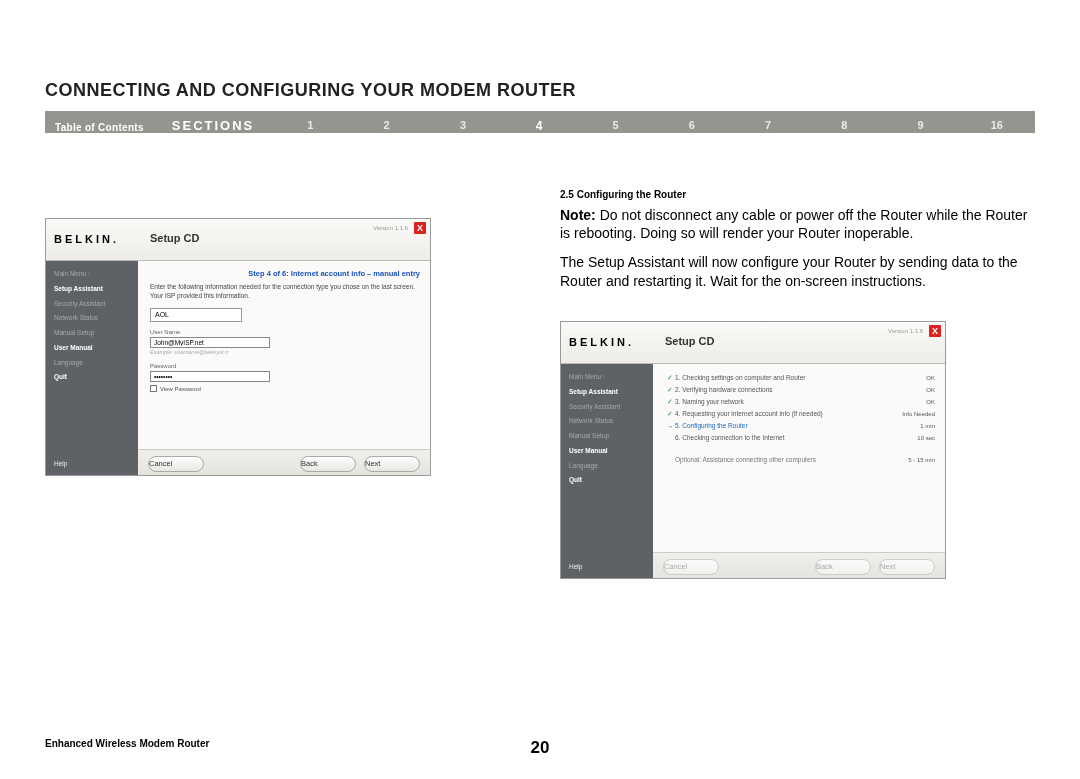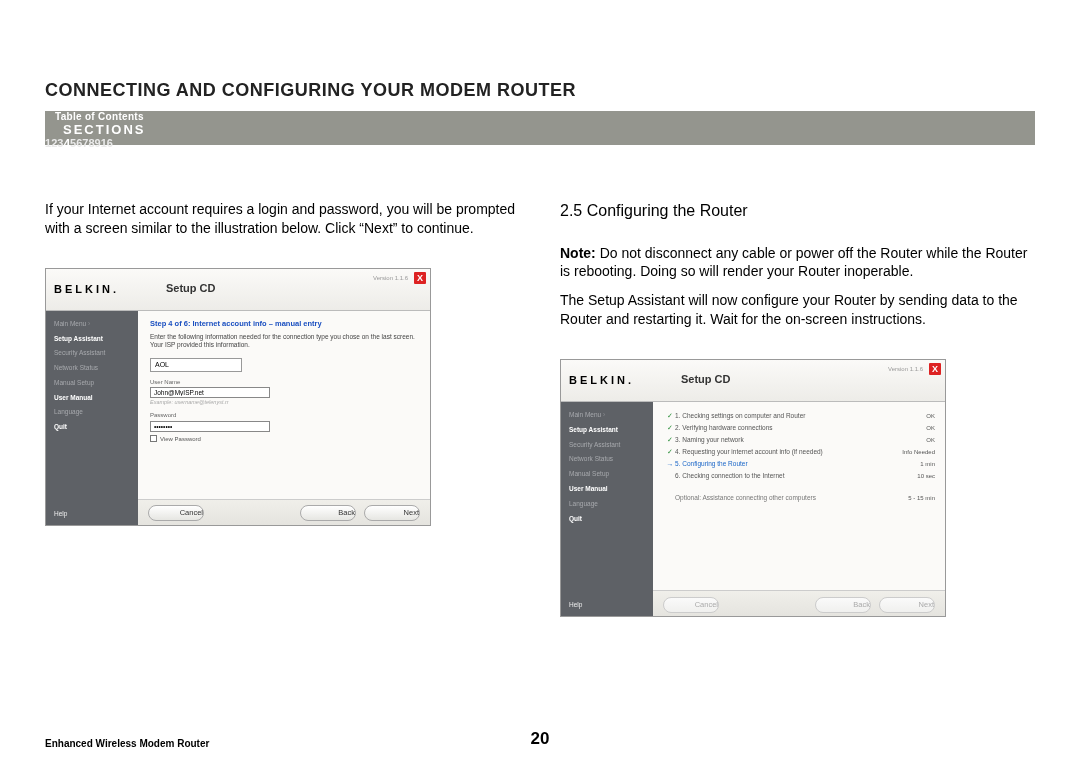--- a/index.html
+++ b/index.html
@@ -1,106 +1,106 @@
 <!DOCTYPE html>
 <html><head>
 <meta charset="utf-8">
 <style>
   * { box-sizing: border-box; margin: 0; padding: 0; }
   html, body { width: 1080px; height: 779px; background: #fff; font-family: Arial, Helvetica, sans-serif; color: #000; }
   .page { padding: 80px 45px 0 45px; position: relative; height: 100%; border-radius: 15px; }
 
   .page-title { font-size: 18px; font-weight: bold; letter-spacing: 0.5px; color: #222; margin-bottom: 10px; }
   .nav-bar {
-    height: 34px; background: #94958e; display: flex; align-items: flex-start;
-    font-size: 10px; color: #fff; font-weight: bold; flex-direction: column;
+    height: 22px; background: #94958e; display: flex; align-items: flex-end;
+    font-size: 10px; color: #fff; font-weight: bold;
   }
   .nav-toc { padding: 0 10px; letter-spacing: 0.3px; }
   .nav-sections { padding: 0 18px; font-size: 13px; letter-spacing: 2px; font-weight: bold; }
   .nav-nums { display: flex; flex: 1; }
   .nav-num { flex: 1; text-align: center; font-size: 11px; font-weight: bold; color: #eaeaea; }
   .nav-num.current { color: #fff; font-size: 12px; font-weight: 900;}
 
   .content { display: flex; gap: 40px; margin-top: 55px; }
   .col { width: 480px; font-size: 14px; line-height: 1.35; }
   .col .para { margin-bottom: 10px; }
-  .sub-heading { font-size: 16px; font-weight: normal; margin-bottom: 22px; }
+  .sub-heading { font-size: 10px; font-weight: bold; margin-bottom: 4px; }
   .note b { font-weight: bold; }
 
   
   .wizard {
     margin-top: 30px; width: 386px; height: 258px; border: 1px solid #999;
     background: #f9f8f6; font-size: 7.5px; position: relative; overflow: hidden;
   }
   .wiz-header {
     height: 42px; border-bottom: 1px solid #bbb; background: linear-gradient(#fbfaf8,#edece8);
     display: flex; align-items: center; padding: 0 8px; position: relative;
   }
   .wiz-logo { font-size: 11px; font-weight: 900; letter-spacing: 3px; color: #000; text-align: center; }
-  .wiz-htitle { position: absolute; left: 120px; top: 12px; font-size: 11px; font-weight: bold; color: #333; }
+  .wiz-htitle { position: absolute; left: 104px; top: 12px; font-size: 11px; font-weight: bold; color: #333; }
   .wiz-ver { position: absolute; right: 22px; top: 5px; font-size: 6px; color: #999; }
   .wiz-close {
     position: absolute; right: 4px; top: 3px; width: 12px; height: 12px;
     background: #d22; color: #fff; font-size: 9px; line-height: 12px; text-align: center;
     font-weight: bold; border-radius: 1px;
   }
   .wiz-body { display: flex; height: 216px; }
   .wiz-side {
     width: 92px; background: #5e6166;
     display: flex; flex-direction: column; padding-top: 6px;
   }
   .wiz-mi { color: #a7a9ad; padding: 3px 6px 3px 8px; font-size: 6.5px; }
   .wiz-mi.hi { color: #fff; font-weight: bold; }
   .wiz-mi.mm::after { content: "  ›"; color: #8a8c90; }
   .wiz-side-gap { flex: 1; }
   .wiz-help { color: #eee; font-size: 6.5px; padding: 6px 8px 8px; }
 
   .wiz-main { flex: 1; background: #fbfaf8; padding: 8px 10px 0 12px; position: relative; }
-  .step-title { color: #1a4fc0; font-size: 7.5px; font-weight: bold; margin-bottom: 4px; }
+  .step-title { color: #1a4fc0; font-size: 7.5px; font-weight: bold; margin-bottom: 4px; text-align: right; }
   .step-desc { color: #444; font-size: 6.5px; line-height: 1.3; margin-bottom: 8px; }
   .isp-box {
     width: 92px; height: 14px; border: 1px solid #999; background: #fff; font-size: 7px;
     padding: 1px 4px; margin-bottom: 6px;
   }
   .field-lbl { font-size: 6px; color: #666; margin-bottom: 1px; }
   .field-in {
     width: 120px; height: 11px; border: 1px solid #888; background: #fff; font-size: 6.5px;
     padding: 0 3px;
   }
   .field-hint { font-size: 5.5px; color: #aaa; margin: 1px 0 5px 0; font-style: italic;}
   .chk-row { font-size: 6px; color: #555; margin-top: 3px; }
   .chk-row .chk { display:inline-block; width:7px; height:7px; border:1px solid #777; background:#fff; margin-right:3px; vertical-align:-1px;}
   .wiz-btns {
     position: absolute; left: 0; right: 0; bottom: 0; height: 28px;
     background: linear-gradient(#f0efea,#e4e3de); border-top: 1px solid #ccc;
     display: flex; align-items: center; padding: 0 10px; gap: 8px;
   }
   .wiz-btn {
     width: 56px; height: 16px; border: 1px solid #aaa; border-radius: 8px;
-    background: linear-gradient(#fff,#e6e6e2); font-size: 7.5px; text-align: right;
+    background: linear-gradient(#fff,#e6e6e2); font-size: 7.5px; text-align: left;
     line-height: 14px; color: #333;
   }
   .wiz-btn.disabled { color: #aaa; border-color: #ccc; background: linear-gradient(#fafafa,#f0f0ee); }
   .btn-cancel { margin-right: auto; }
 
   
   .steps { font-size: 6.5px; color: #555; }
   .step-row { display: flex; align-items: center; height: 12px; }
   .step-ic { width: 10px; text-align: center; color: #2a8f39; font-size: 7px; }
   .step-ic.arrow { color: #1a66c8; }
   .step-txt { flex: 1; }
   .step-txt.active { color: #1a66c8; }
   .step-stat { width: 44px; text-align: right; font-size: 6px; color: #555; }
   .steps-gap { height: 10px; }
   .step-opt { color: #777; }
 
   
   .footer {
     position: absolute; left: 45px; right: 45px; bottom: 30px;
-    display: flex; align-items: flex-end; font-size: 10px; font-weight: bold;
+    display: flex; align-items: flex-start; font-size: 10px; font-weight: bold;
   }
   .page-num { position: absolute; left: 50%; transform: translateX(-50%); font-size: 17px; font-weight: bold; }
 </style>
 </head>
 <body>
 
 <div class="page">
 
   <div class="page-title">CONNECTING AND CONFIGURING YOUR MODEM ROUTER</div>
 
@@ -117,21 +117,20 @@
       <span class="nav-num">7</span>
       <span class="nav-num">8</span>
       <span class="nav-num">9</span>
       <span class="nav-num">16</span>
     </div>
   </div>
 
   <div class="content">
 
     <div class="col">
-      <p class="para">If your Internet account requires a login and password, you will be prompted with a screen similar to the illustration below. Click “Next” to continue.</p>
 
       <div class="wizard">
         <div class="wiz-header">
           <span class="wiz-logo">BELKIN.</span>
           <span class="wiz-htitle">Setup CD</span>
           <span class="wiz-ver">Version 1.1.6</span>
           <span class="wiz-close">X</span>
         </div>
         <div class="wiz-body">
           <div class="wiz-side">

